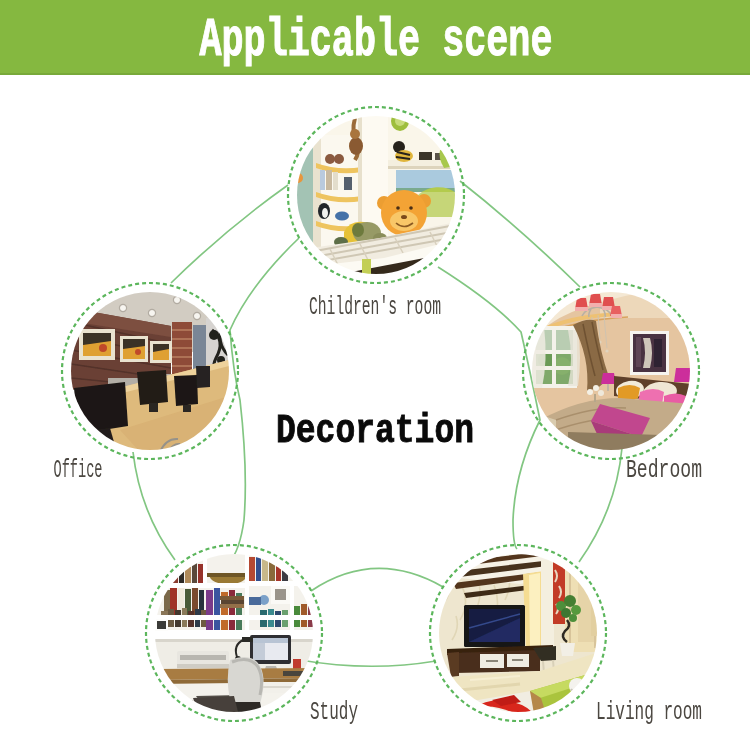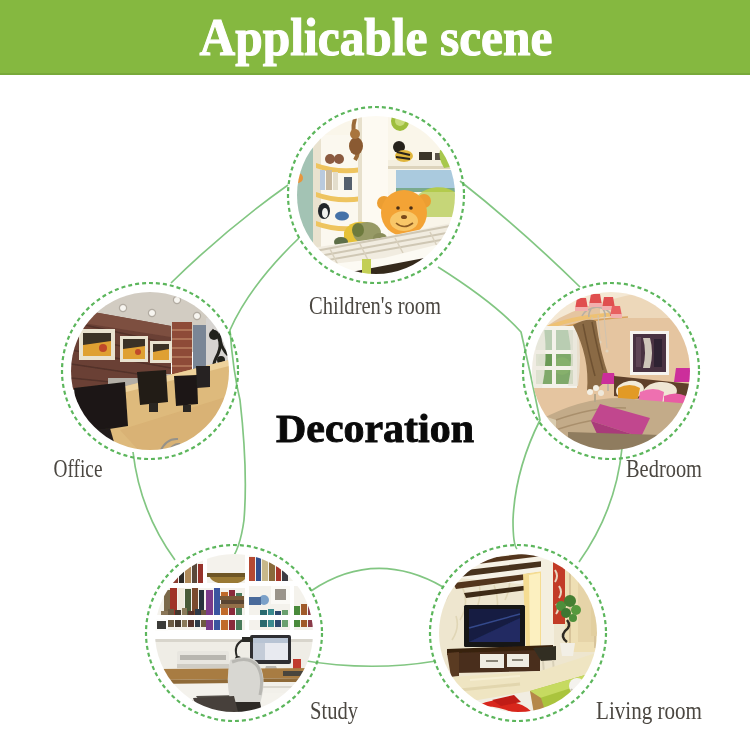--- a/index.html
+++ b/index.html
@@ -1,16 +1,16 @@
 <!DOCTYPE html>
 <html><head>
 <meta charset="utf-8">
 <style>
   html,body{margin:0;padding:0;background:#ffffff;width:750px;height:750px;overflow:hidden;}
-  .stage{position:relative;width:750px;height:668px;font-family:Liberation Serif, serif;}
+  .stage{position:relative;width:750px;height:668px;font-family:Liberation Mono, monospace;}
   svg{position:absolute;left:0;top:0;}
 </style>
 </head>
 <body>
 <div class="stage">
 <svg width="750" height="750" viewBox="0 0 750 750">
   <defs>
     <clipPath id="cT">
           <circle cx="376" cy="195" r="79"></circle>
         </clipPath>

